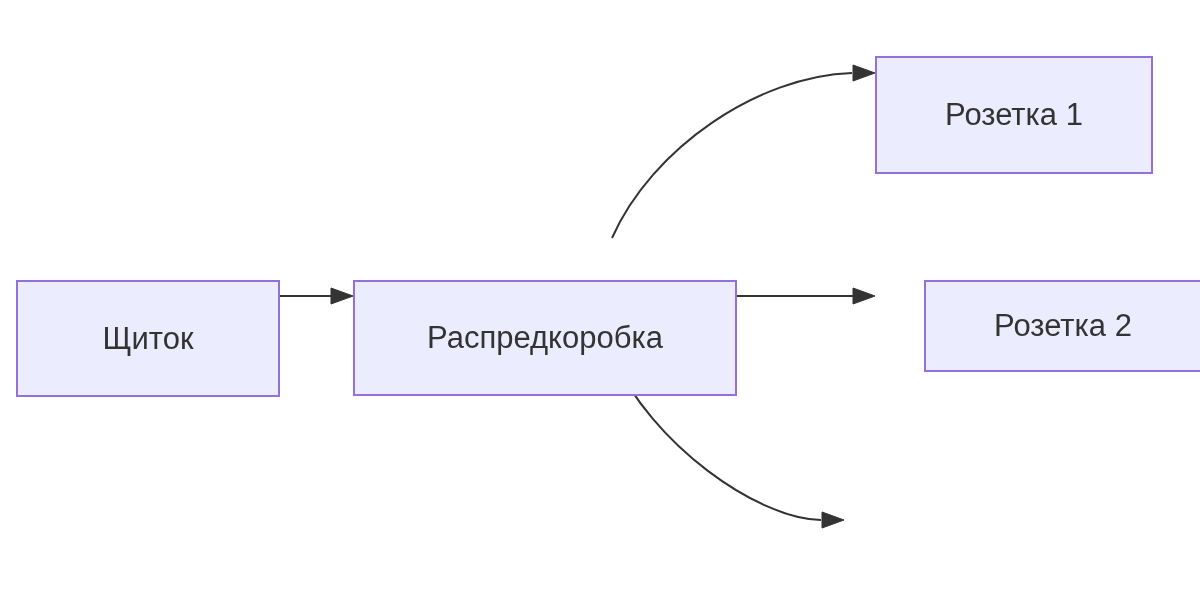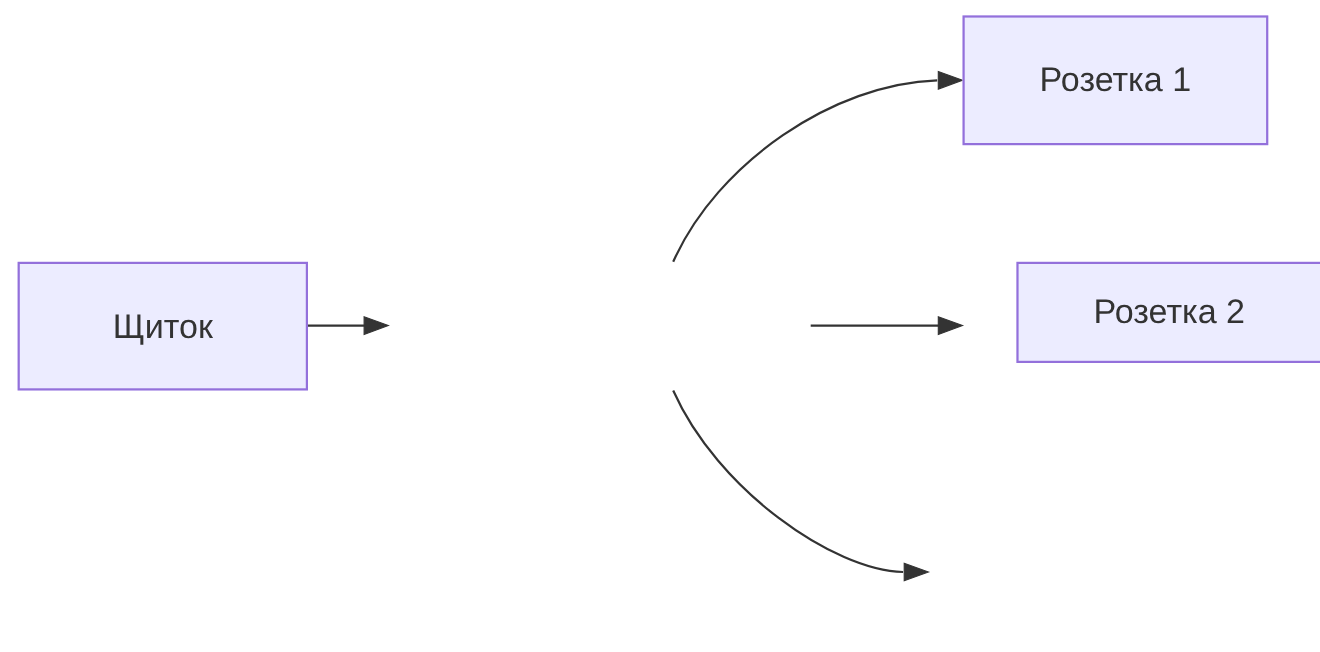--- a/index.html
+++ b/index.html
@@ -32,20 +32,21 @@
     stroke: var(--edge, #333333);
   }
   .node {
     position: absolute;
     box-sizing: border-box;
     background: var(--node-fill, #ECECFF);
     border: 2.5px solid var(--node-border, #9370DB);
     display: flex;
     align-items: center;
     justify-content: center;
+    margin-top: 42px;
   }
   .node-label {
     color: var(--text, #333333);
     font-size: 31px;
     line-height: 1.2;
     white-space: nowrap;
     text-align: center;
   }
 </style>
 </head>
@@ -73,20 +74,23 @@
     <g>
       <path class="edge-path" d="M612,355 C652,445 758,519 821,520"></path>
       <polygon class="arrowhead" points="844,520 822,512 822,528"></polygon>
     </g>
   </svg>
 
   <div class="node" style="left:16px; top:238px; width:264px; height:117px">
     <span class="node-label">Щиток</span>
   </div>
 
+  <div class="node" style="left:353px; top:238px; width:384px; height:116px">
+    <span class="node-label">Распредкоробка</span>
+  </div>
 
   <div class="node" style="left:875px; top:14px; width:278px; height:118px">
     <span class="node-label">Розетка 1</span>
   </div>
 
   <div class="node" style="left:924px; top:238px; width:278px; height:92px">
     <span class="node-label">Розетка 2</span>
   </div>
 
 

